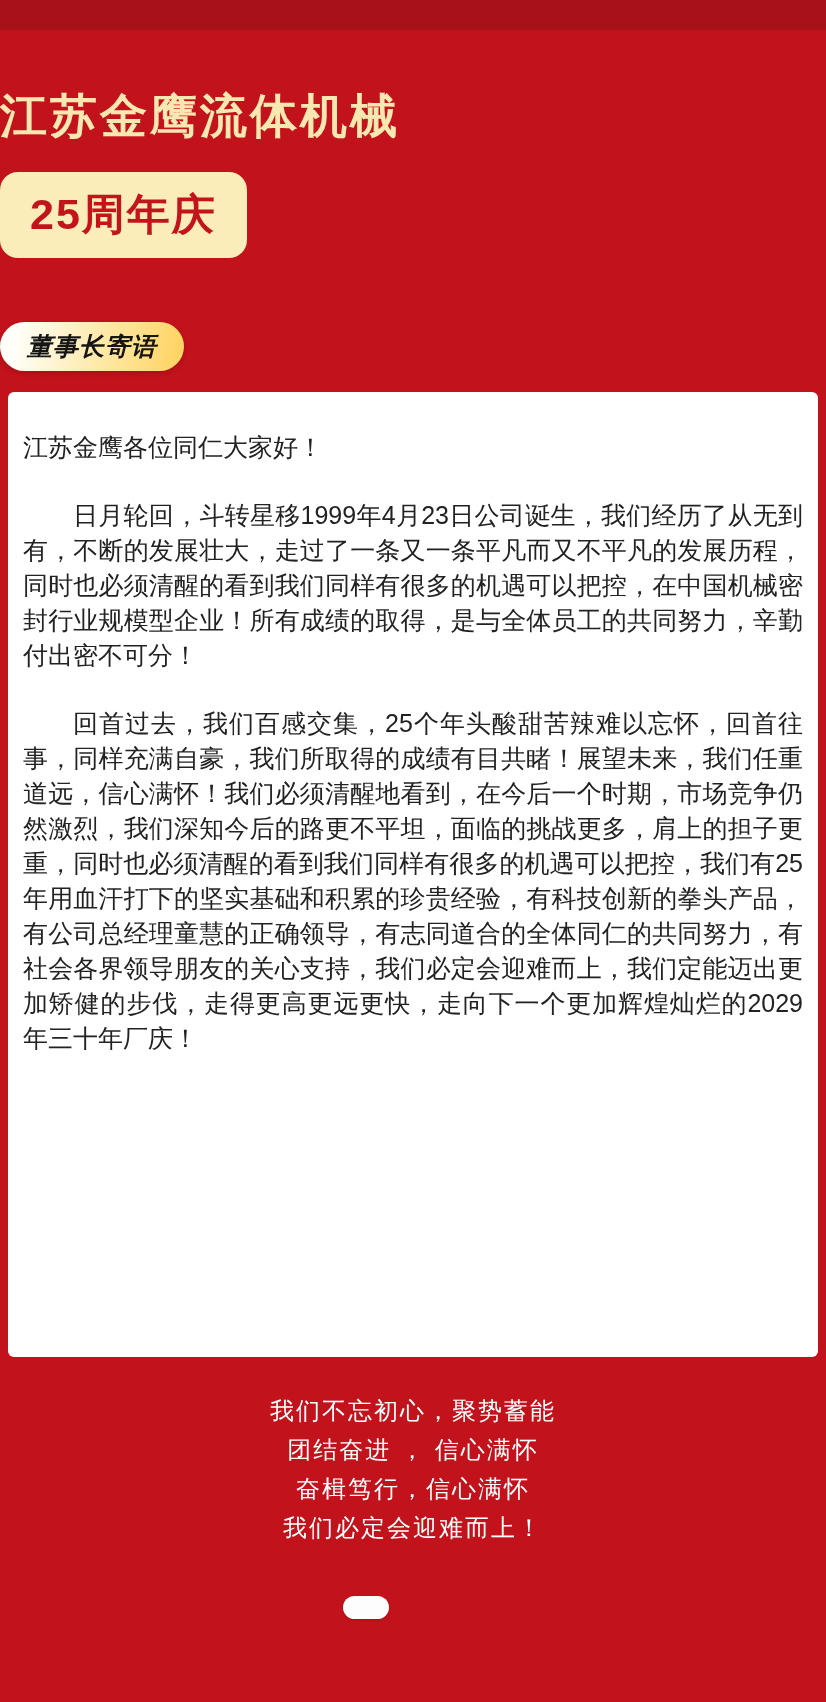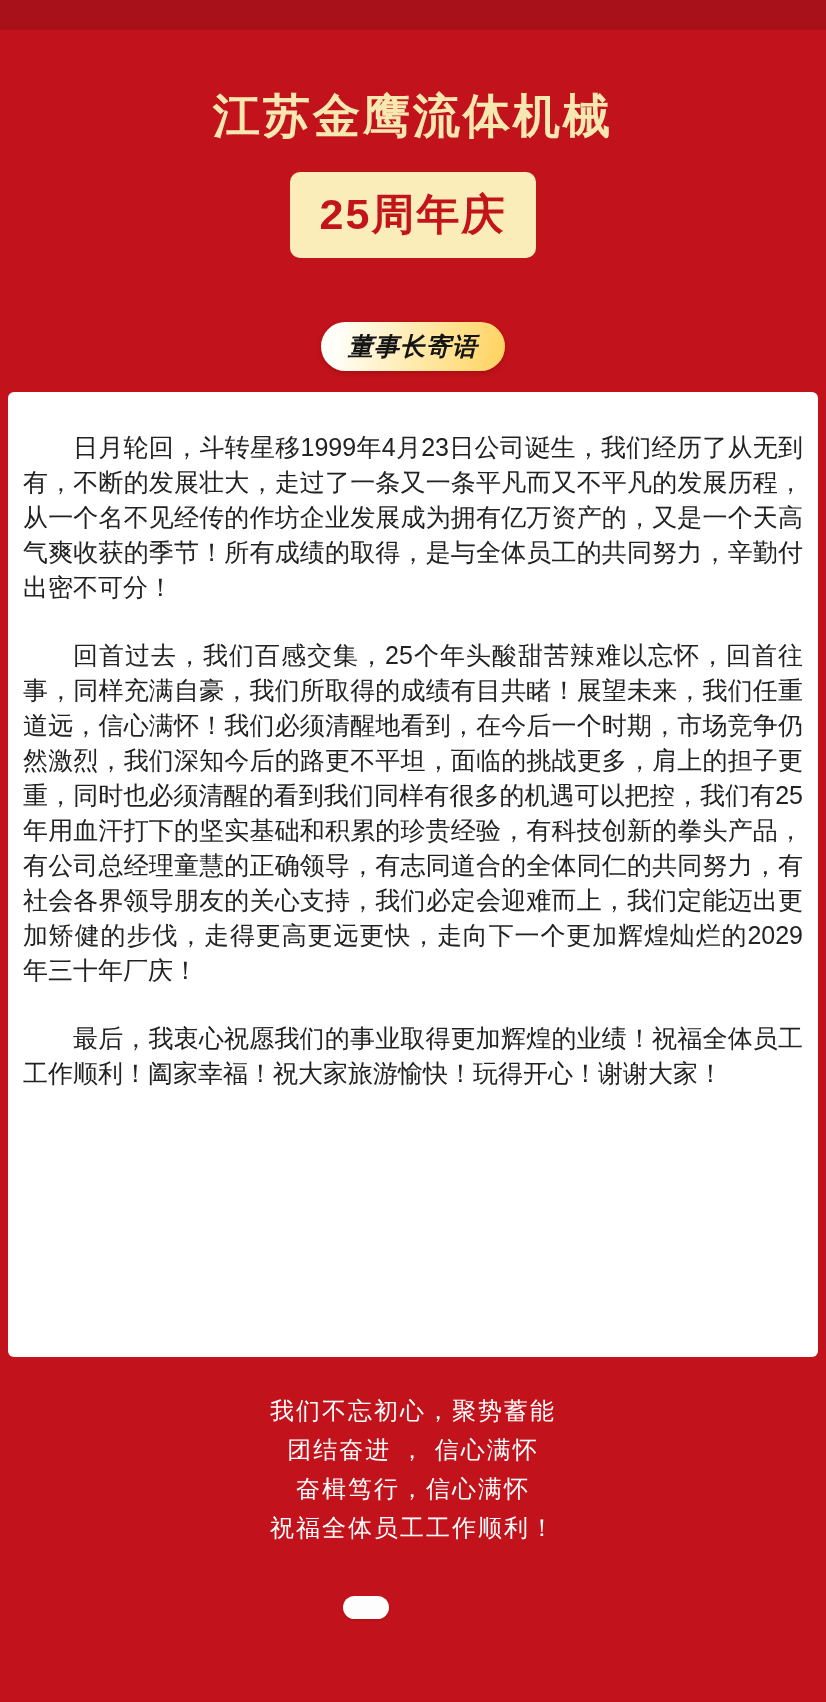--- a/index.html
+++ b/index.html
@@ -15,36 +15,36 @@
     overflow: hidden;
   }
 
   .top-strip {
     width: 100%;
     height: 30px;
     background: #A8111A;
   }
 
   
-  .hero { text-align: center; }
+  .hero { }
 
   .hero-title {
     margin-top: 55px;
     font-size: 47px;
     font-weight: 700;
     letter-spacing: 3px;
     color: #F7E7B0;
   }
 
   .anniv-badge {
     display: inline-block;
     margin-top: 24px;
     padding: 14px 30px;
     background: #FAEDB9;
-    border-radius: 10px;
+    border-radius: 18px;
     font-size: 43px;
     font-weight: 700;
     letter-spacing: 2px;
     color: #C3141C;
   }
 
   .section-badge-row { margin-top: 64px; font-style: italic; }
 
   .section-badge {
     display: inline-block;
@@ -125,34 +125,34 @@
     <div>
       <div class="anniv-badge">25周年庆</div>
     </div>
 
     <div class="section-badge-row">
       <div class="section-badge">董事长寄语</div>
     </div>
   </header>
 
   <main class="content-panel">
+    <p>江苏金鹰各位同仁大家好！</p>
 
 
-    <p class="indent">日月轮回，斗转星移1999年4月23日公司诞生，我们经历了从无到有，不断的发展壮大，走过了一条又一条平凡而又不平凡的发展历程，从一个名不见经传的作坊企业发展成为拥有亿万资产的，又是一个天高气爽收获的季节！所有成绩的取得，是与全体员工的共同努力，辛勤付出密不可分！</p>
+    <p class="indent">日月轮回，斗转星移1999年4月23日公司诞生，我们经历了从无到有，不断的发展壮大，走过了一条又一条平凡而又不平凡的发展历程，同时也必须清醒的看到我们同样有很多的机遇可以把控，在中国机械密封行业规模型企业！所有成绩的取得，是与全体员工的共同努力，辛勤付出密不可分！</p>
 
     <p class="indent">回首过去，我们百感交集，25个年头酸甜苦辣难以忘怀，回首往事，同样充满自豪，我们所取得的成绩有目共睹！展望未来，我们任重道远，信心满怀！我们必须清醒地看到，在今后一个时期，市场竞争仍然激烈，我们深知今后的路更不平坦，面临的挑战更多，肩上的担子更重，同时也必须清醒的看到我们同样有很多的机遇可以把控，我们有25年用血汗打下的坚实基础和积累的珍贵经验，有科技创新的拳头产品，有公司总经理童慧的正确领导，有志同道合的全体同仁的共同努力，有社会各界领导朋友的关心支持，我们必定会迎难而上，我们定能迈出更加矫健的步伐，走得更高更远更快，走向下一个更加辉煌灿烂的2029年三十年厂庆！</p>
 
-    <p class="indent">最后，我衷心祝愿我们的事业取得更加辉煌的业绩！祝福全体员工工作顺利！阖家幸福！祝大家旅游愉快！玩得开心！谢谢大家！</p>
   </main>
 
   <footer class="footer">
     <div class="slogan">我们不忘初心，聚势蓄能</div>
     <div class="slogan">团结奋进 ， 信心满怀</div>
     <div class="slogan">奋楫笃行，信心满怀</div>
-    <div class="slogan">祝福全体员工工作顺利！</div>
+    <div class="slogan">我们必定会迎难而上！</div>
 
     <div class="end-graphic">
       <div class="deco-pill top-left">
         
       </div>
 
     </div>
   </footer>
 
 </div>

